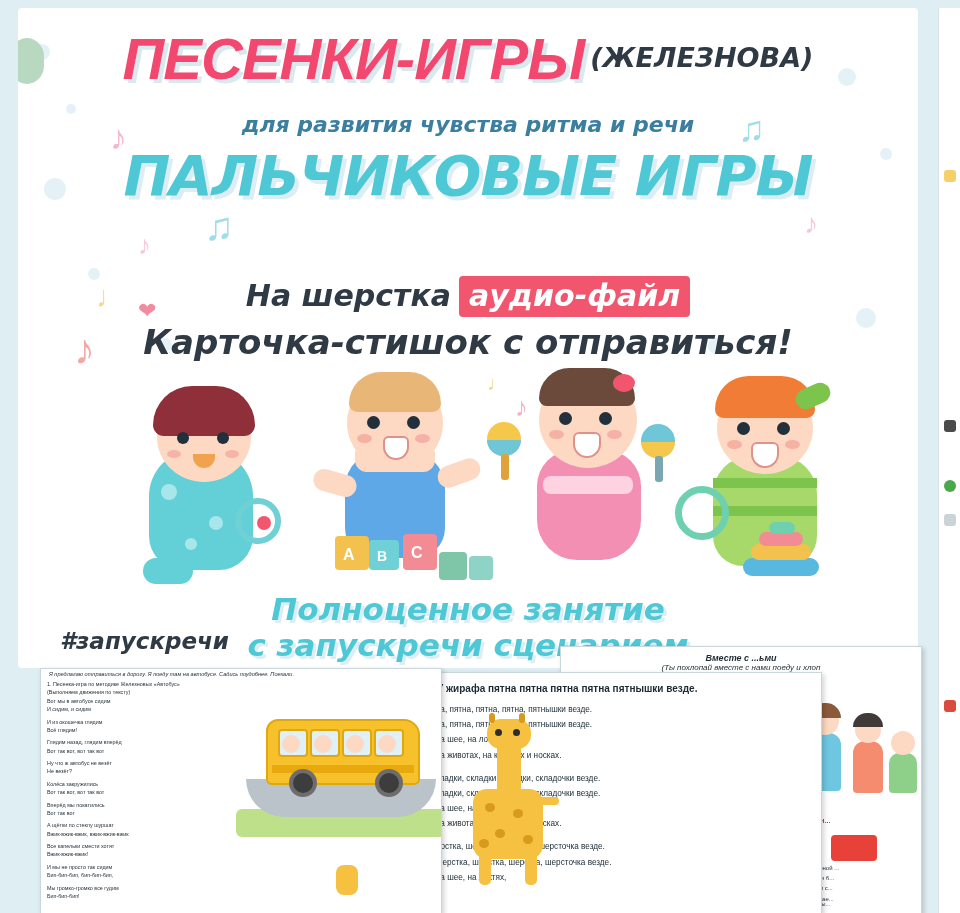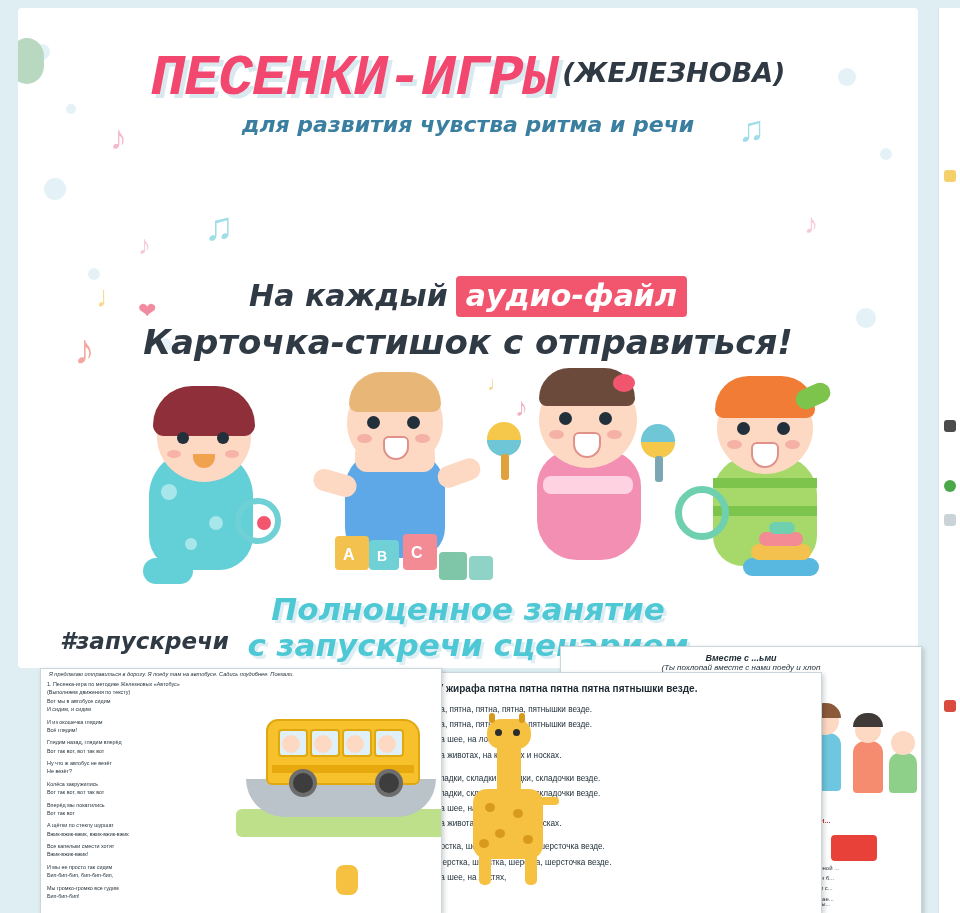--- a/index.html
+++ b/index.html
@@ -18,29 +18,28 @@
     overflow:hidden;
   }
   
   .deco{position:absolute;color:#cfe9f2;user-select:none;pointer-events:none;}
   .bub{position:absolute;border-radius:50%;background:#e4f2f8;pointer-events:none;}
 
   
   .h1wrap{position:absolute;left:0;width:100%;top:22px;text-align:center;}
   .h1{
     display:inline-block;
-    font-family:Liberation Mono, monospace;
+    font-family:Liberation Sans, sans-serif;
     font-weight:bold;font-style:italic;
     font-size:58px;letter-spacing:-1px;
     color:#f2486f;
     -webkit-text-stroke:3px #ffffff;
     paint-order:stroke fill;
     text-shadow:0 0 0 #fff, 4px 4px 0 #d9e9f0;
     line-height:1;
-    margin-top:20px;
   }
   .h1sub{
     font-family:"DejaVu Sans",sans-serif;
     font-weight:bold;font-style:italic;font-size:27px;
     color:#2f3a45;vertical-align:12px;margin-left:6px;
     -webkit-text-stroke:2px #fff;paint-order:stroke fill;
   }
   .line2{
     position:absolute;left:0;width:100%;top:104px;text-align:center;
     font-family:"DejaVu Sans",sans-serif;font-weight:bold;font-style:italic;
@@ -172,23 +171,26 @@
   <div class="deco" style="left:56px;top:318px;font-size:42px;color:#f5a7a1;">♪</div>
   <div class="deco" style="left:720px;top:100px;font-size:36px;color:#9fdde7;">♫</div>
   <div class="deco" style="left:786px;top:200px;font-size:28px;color:#f7c9d6;">♪</div>
   <div class="deco" style="left:120px;top:290px;font-size:22px;color:#f28ba0;">❤</div>
 
   <div class="h1wrap">
     <span class="h1">ПЕСЕНКИ-ИГРЫ</span><span class="h1sub">(ЖЕЛЕЗНОВА)</span>
   </div>
   <div class="line2">для развития чувства ритма и речи</div>
 
+  <div class="h2wrap">
+    <span class="h2">ПАЛЬЧИКОВЫЕ ИГРЫ</span>
+  </div>
 
   <div class="line5">
-    <span>На каждый</span><span class="mark">аудио-файл</span>
+    <span>На шерстка</span><span class="mark">аудио-файл</span>
   </div>
   <div class="line6">Карточка-стишок с отправиться!</div>
 
   <div class="babies">
 
     <div class="baby" style="left:0px;top:20px;width:175px;height:215px;">
       <div style="position:absolute;left:36px;top:62px;width:104px;height:120px;background:#63cfd6;border-radius:46px 46px 34px 34px;"></div>
       <div style="position:absolute;left:48px;top:96px;width:16px;height:16px;border-radius:50%;background:#a7e6ea;"></div>
       <div style="position:absolute;left:96px;top:128px;width:14px;height:14px;border-radius:50%;background:#a7e6ea;"></div>
       <div style="position:absolute;left:72px;top:150px;width:12px;height:12px;border-radius:50%;background:#a7e6ea;"></div>

